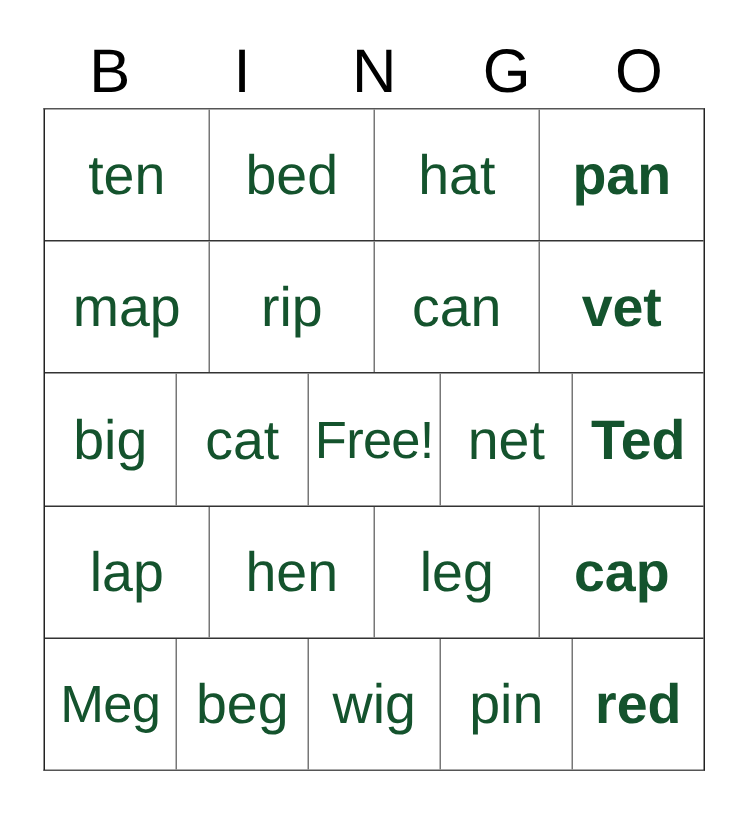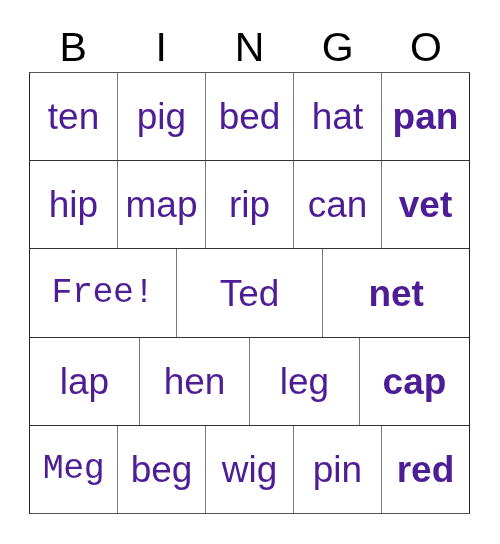--- a/index.html
+++ b/index.html
@@ -78,28 +78,27 @@
     overflow: hidden;
   }
   .grid-cell:last-child {
     border-right: none;
     font-weight: bold;
   }
   .cell-text {
     font-size: 37px;
     line-height: 1;
     white-space: nowrap;
-    color: #4c1d95;
+    color: #14532d;
     text-align: center;
     padding: 0 1px;
   }
   .cell-text.tight {
     font-size: 35px;
     letter-spacing: -0.5px;
-    font-family: Liberation Mono, monospace;
   }
 </style>
 </head>
 <body>
 
 <div id="bingo-card">
 
   <div id="header-row">
     <div class="header-cell">B</div>
     <div class="header-cell">I</div>
@@ -108,60 +107,60 @@
     <div class="header-cell">O</div>
   </div>
 
   <div id="grid">
 
     <div class="grid-row">
       <div class="grid-cell">
           <span class="cell-text">ten</span>
         </div>
       <div class="grid-cell">
-          <span class="cell-text">pig</span>
-        </div>
-      <div class="grid-cell">
           <span class="cell-text">bed</span>
         </div>
       <div class="grid-cell">
           <span class="cell-text">hat</span>
         </div>
       <div class="grid-cell">
           <span class="cell-text">pan</span>
         </div>
     </div>
 
     <div class="grid-row">
-      <div class="grid-cell">
-          <span class="cell-text">hip</span>
-        </div>
       <div class="grid-cell">
           <span class="cell-text">map</span>
         </div>
       <div class="grid-cell">
           <span class="cell-text">rip</span>
         </div>
       <div class="grid-cell">
           <span class="cell-text">can</span>
         </div>
       <div class="grid-cell">
           <span class="cell-text">vet</span>
         </div>
     </div>
 
     <div class="grid-row">
       <div class="grid-cell">
+          <span class="cell-text">big</span>
+        </div>
+      <div class="grid-cell">
+          <span class="cell-text">cat</span>
+        </div>
+      <div class="grid-cell">
           <span class="cell-text tight">Free!</span>
         </div>
       <div class="grid-cell">
-          <span class="cell-text">Ted</span>
+          <span class="cell-text">net</span>
         </div>
       <div class="grid-cell">
-          <span class="cell-text">net</span>
+          <span class="cell-text">Ted</span>
         </div>
     </div>
 
     <div class="grid-row">
       <div class="grid-cell">
           <span class="cell-text">lap</span>
         </div>
       <div class="grid-cell">
           <span class="cell-text">hen</span>
         </div>

